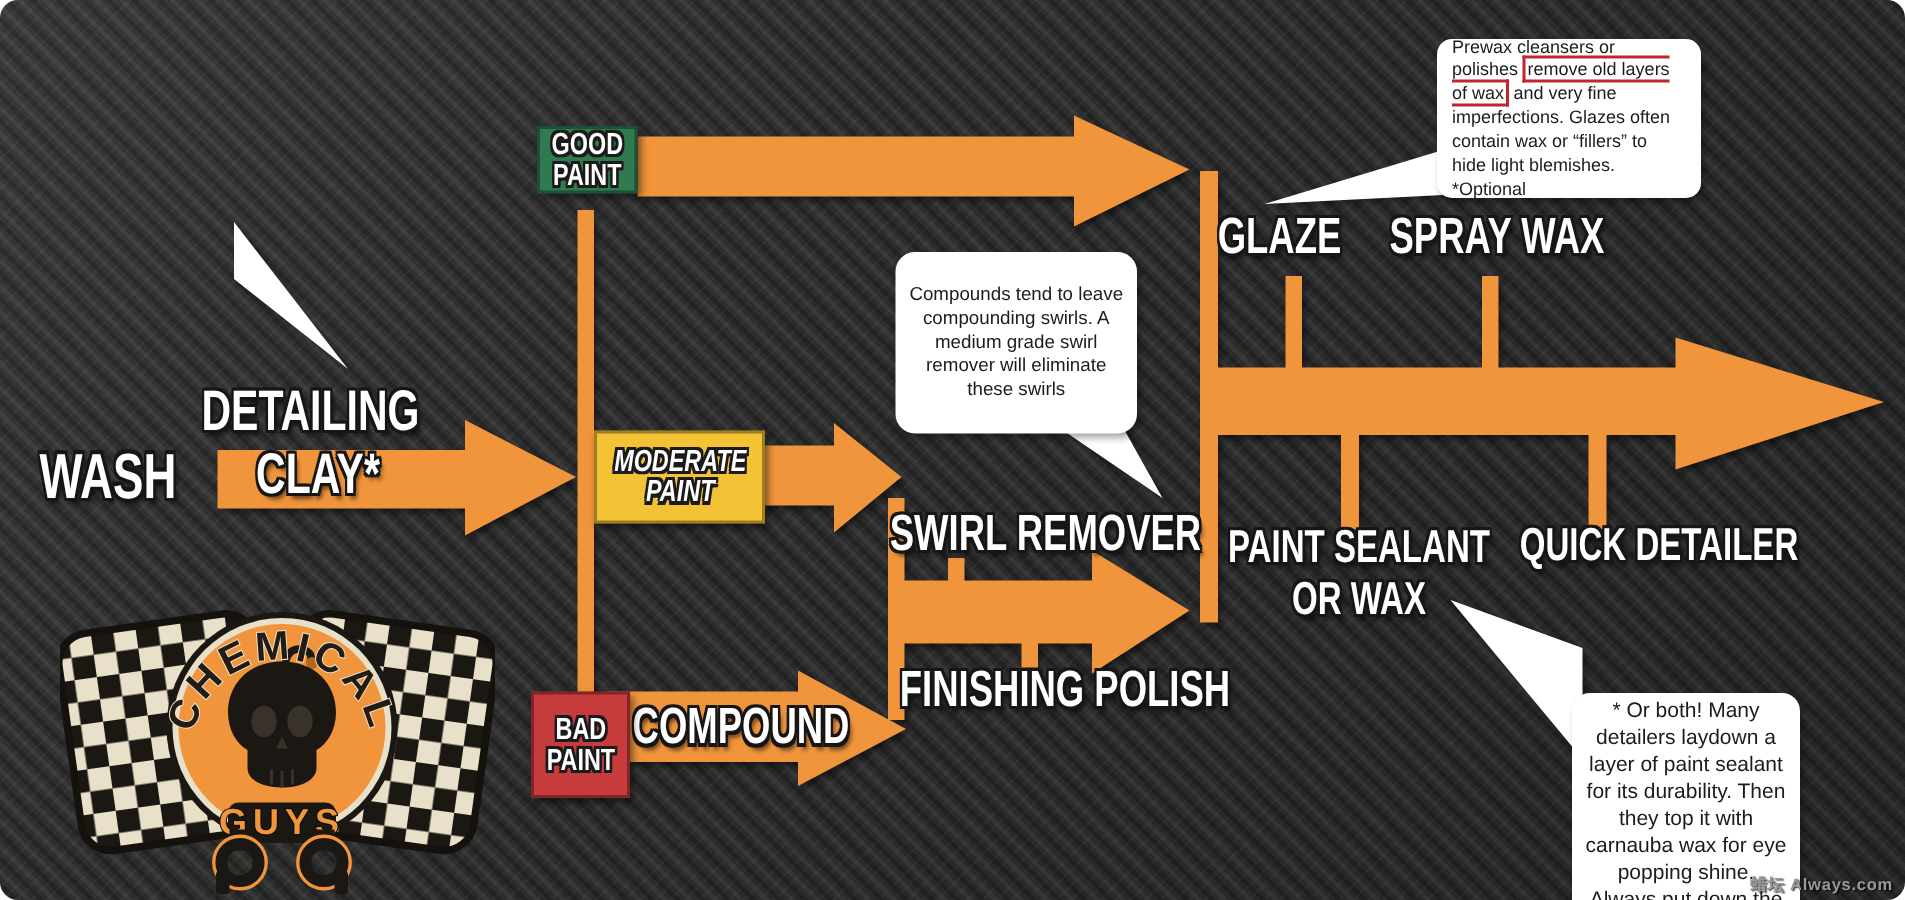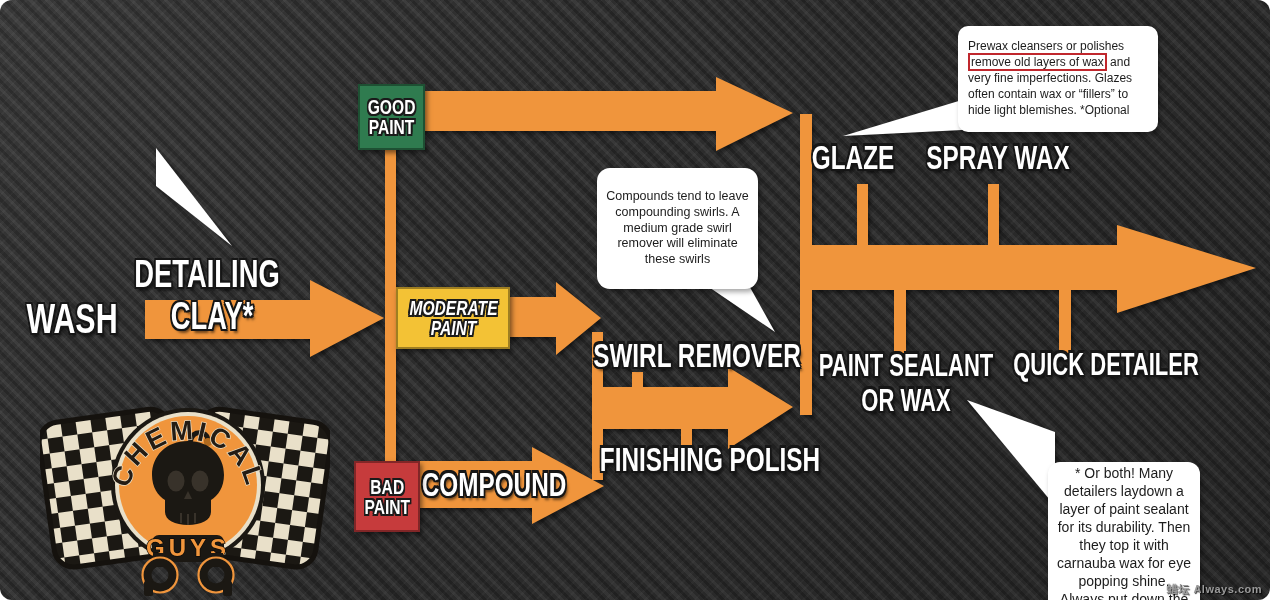--- a/index.html
+++ b/index.html
@@ -81,21 +81,21 @@
     </g>
     <g class="tails">
       <polygon class="tail" points="156,148 232,246 156,186"></polygon>
       <polygon class="tail" points="700,281 775,332 728,248"></polygon>
       <polygon class="tail" points="962,100 843,136 982,129"></polygon>
       <polygon class="tail" points="967,400 1055,432 1055,506"></polygon>
     </g>
   </svg>
 
 
-  <div class="callout left-align" style="left:958px;top:26px;width:200px;height:106px;padding:7px 10px;font-size:12px;line-height:1.32;border-radius:10px;">
+  <div class="callout left-align" style="left:958px;top:26px;width:176px;height:106px;padding:7px 10px;font-size:12px;line-height:1.32;border-radius:10px;">
     <div class="ct"><span>Prewax cleansers or polishes </span><span class="hl">remove old layers of wax</span><span> and very fine imperfections. Glazes often contain wax or “fillers” to hide light blemishes. *Optional</span></div>
   </div>
 
   <div class="callout center" style="left:597px;top:168px;width:161px;height:121px;padding:8px 8px;font-size:12.5px;line-height:1.25;">
     <div class="ct">Compounds tend to leave compounding swirls. A medium grade swirl remover will eliminate these swirls</div>
   </div>
 
   <div class="callout center" style="left:1048px;top:420px;width:152px;height:168px;padding:8px 8px;font-size:14px;line-height:1.28;border-radius:12px;margin-top:42px;">
     <div class="ct">* Or both! Many detailers laydown a layer of paint sealant for its durability. Then they top it with carnauba wax for eye popping shine. Always put down the paint sealant first.</div>
   </div>
@@ -105,21 +105,21 @@
   <div class="lbl" style="left:62px;top:297px;font-size:36px;">CLAY*</div>
   <div class="lbl" style="left:344px;top:468px;font-size:32px;">COMPOUND</div>
   <div class="lbl" style="left:547px;top:339px;font-size:32px;">SWIRL REMOVER</div>
   <div class="lbl" style="left:560px;top:443px;font-size:32px;">FINISHING POLISH</div>
   <div class="lbl" style="left:703px;top:141px;font-size:32px;">GLAZE</div>
   <div class="lbl" style="left:848px;top:141px;font-size:32px;">SPRAY WAX</div>
   <div class="lbl pre" style="left:756px;top:350px;font-size:29px;line-height:1.15;">PAINT SEALANT
 OR WAX</div>
   <div class="lbl" style="left:956px;top:349px;font-size:29px;">QUICK DETAILER</div>
 
-  <div class="paint-box good" style="left:358px;top:84px;width:67px;height:66px;">
+  <div class="paint-box good" style="left:358px;top:84px;width:67px;height:45px;">
     <span class="bx">GOOD
 PAINT</span>
   </div>
   <div class="paint-box moderate" style="left:396px;top:287px;width:114px;height:62px;font-style:italic;">
     <span class="bx">MODERATE
 PAINT</span>
   </div>
   <div class="paint-box bad" style="left:354px;top:461px;width:66px;height:71px;">
     <span class="bx">BAD
 PAINT</span>

